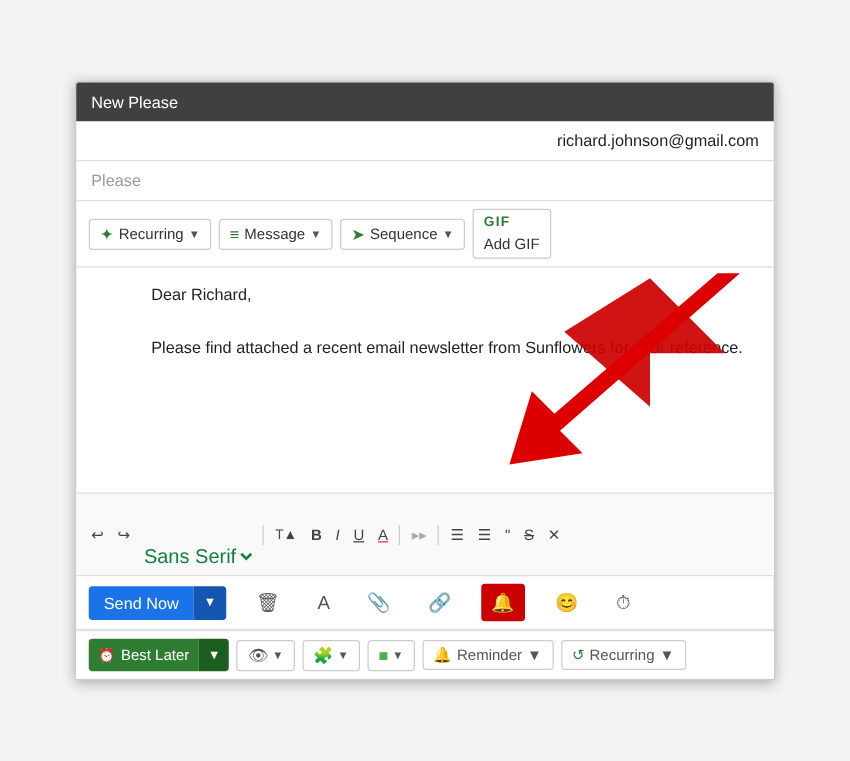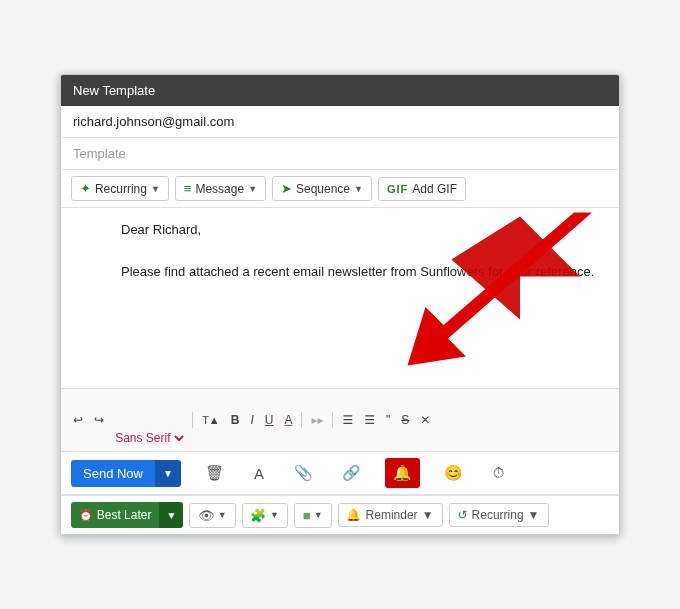--- a/index.html
+++ b/index.html
@@ -29,20 +29,21 @@
       padding: 8px 12px;
       font-size: 13px;
       font-weight: 500;
       border-radius: 2px 2px 0 0;
     }
     .compose-to {
       padding: 8px 12px;
       border-bottom: 1px solid #e0e0e0;
       font-size: 13px;
       color: #222;
+      text-align: right;
     }
     .compose-subject {
       padding: 8px 12px;
       border-bottom: 1px solid #e0e0e0;
       color: #999;
       font-size: 13px;
     }
     .compose-toolbar-top {
       padding: 6px 10px;
       border-bottom: 1px solid #e0e0e0;
@@ -65,29 +66,30 @@
     .toolbar-btn .icon-green {
       color: #2e7d32;
       font-size: 13px;
     }
     .toolbar-btn .caret {
       font-size: 9px;
       color: #555;
     }
     .gif-btn {
       display: flex;
-      align-items: center;
+      align-items: flex-start;
       gap: 4px;
       border: 1px solid #ccc;
       background: #fff;
       border-radius: 3px;
       padding: 4px 8px;
       cursor: pointer;
       font-size: 12px;
       color: #333;
+      flex-direction: column;
     }
     .gif-label {
       font-weight: bold;
       color: #2e7d32;
       font-size: 11px;
       letter-spacing: 1px;
     }
     .compose-body {
       padding: 12px;
       min-height: 180px;
@@ -110,22 +112,22 @@
       border: none;
       cursor: pointer;
       padding: 2px 4px;
       font-size: 12px;
       color: #444;
       border-radius: 2px;
     }
     .fmt-select {
       border: none;
       background: none;
-      font-size: 12px;
-      color: #be185d;
+      font-size: 16px;
+      color: #15803d;
       cursor: pointer;
       margin-top: 36px;
     }
     .fmt-separator {
       width: 1px;
       height: 16px;
       background: #ccc;
       margin: 0 2px;
     }
     .action-toolbar {
@@ -257,29 +259,29 @@
       height: 100%;
       pointer-events: none;
     }
   </style>
 </head>
 <body>
 
 <div class="compose-window">
 
   <div class="compose-header">
-    <span>New Template</span>
+    <span>New Please</span>
   </div>
 
   <div class="compose-to">
     <span>richard.johnson@gmail.com</span>
   </div>
 
   <div class="compose-subject">
-    <span>Template</span>
+    <span>Please</span>
   </div>
 
   <div class="compose-toolbar-top">
     <button class="toolbar-btn">
       <span class="icon-green">✦</span>
       <span>Recurring</span>
       <span class="caret">▼</span>
     </button>
     <button class="toolbar-btn">
       <span class="icon-green">≡</span>

